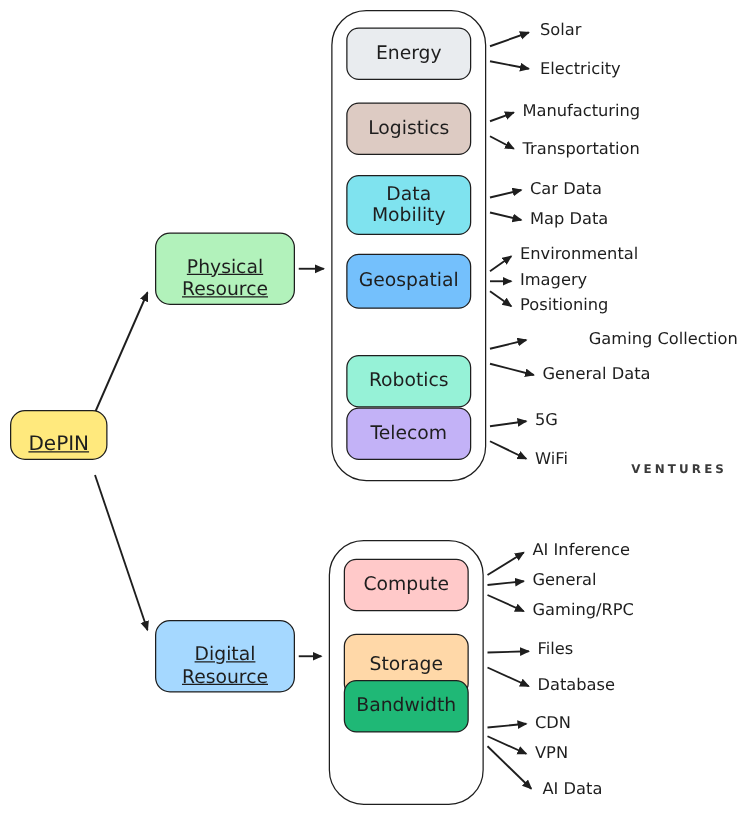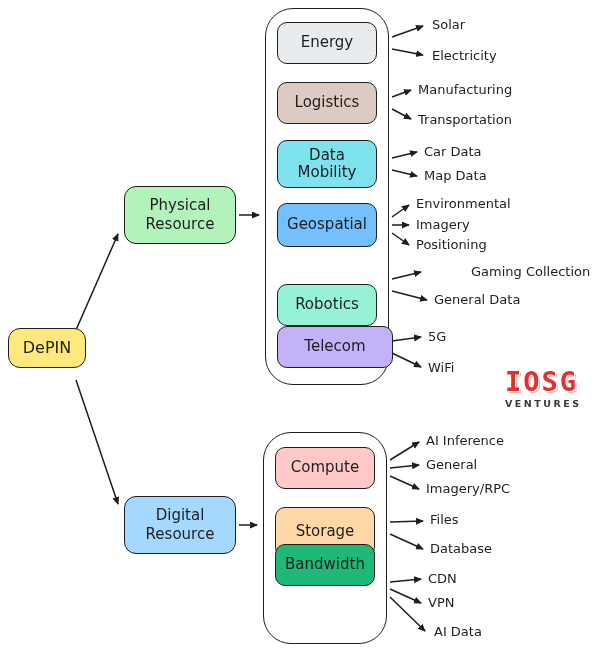--- a/index.html
+++ b/index.html
@@ -2,23 +2,23 @@
 <html><head>
 <meta charset="utf-8">
 <style>
   html,body{margin:0;padding:0;}
   body{
     width:600px;height:650px;position:relative;background:#ffffff;
     font-family:"DejaVu Sans","Liberation Sans",sans-serif;color:#1e1e1e;
     overflow:hidden;
   }
   .node{
-    position:absolute;display:flex;align-items:center;justify-content:center;
+    position:absolute;display:flex;align-items:flex-end;justify-content:center;
     text-align:center;border:1.6px solid #1e1e1e;border-radius:12px;
-    font-size:15px;line-height:1.25;padding:2px 4px;box-sizing:border-box;
+    font-size:15px;line-height:1.25;padding:2px 4px;box-sizing:border-box;text-decoration:underline;
   }
   .root-node{background:#ffe97d;font-size:16px;}
   .branch-physical{background:#b2f2bb;}
   .branch-digital{background:#a5d8ff;}
   .container{
     position:absolute;border:1.6px solid #1e1e1e;border-radius:28px;
     background:#ffffff;box-sizing:border-box;
   }
   .cat{
     position:absolute;display:flex;align-items:center;justify-content:center;
@@ -111,21 +111,21 @@
 </div>
 <div class="cat cat-datamobility" style="left:277px;top:140px;width:100px;height:48px;">
   <span>Data Mobility</span>
 </div>
 <div class="cat cat-geospatial" style="left:277px;top:203px;width:100px;height:44px;">
   <span>Geospatial</span>
 </div>
 <div class="cat cat-robotics" style="left:277px;top:264px;width:100px;height:42px;margin-top:20px;">
   <span>Robotics</span>
 </div>
-<div class="cat cat-telecom" style="left:277px;top:326px;width:116px;height:42px;">
+<div class="cat cat-telecom" style="left:277px;top:326px;width:100px;height:42px;">
   <span>Telecom</span>
 </div>
 
 <div class="leaf" style="left:432px;top:15px;">Solar</div>
 <div class="leaf" style="left:432px;top:46px;">Electricity</div>
 <div class="leaf" style="left:418px;top:80px;text-align:center;">Manufacturing</div>
 <div class="leaf" style="left:418px;top:110px;">Transportation</div>
 <div class="leaf" style="left:424px;top:142px;">Car Data</div>
 <div class="leaf" style="left:424px;top:166px;">Map Data</div>
 <div class="leaf" style="left:416px;top:194px;">Environmental</div>
@@ -143,23 +143,22 @@
 </div>
 <div class="cat cat-storage" style="left:275px;top:507px;width:100px;height:50px;">
   <span>Storage</span>
 </div>
 <div class="cat cat-bandwidth" style="left:275px;top:544px;width:100px;height:42px;">
   <span>Bandwidth</span>
 </div>
 
 <div class="leaf" style="left:426px;top:431px;">AI Inference</div>
 <div class="leaf" style="left:426px;top:455px;">General</div>
-<div class="leaf" style="left:426px;top:479px;">Imagery/RPC</div>
+<div class="leaf" style="left:426px;top:479px;">Gaming/RPC</div>
 <div class="leaf" style="left:430px;top:510px;">Files</div>
 <div class="leaf" style="left:430px;top:539px;">Database</div>
 <div class="leaf" style="left:428px;top:569px;">CDN</div>
 <div class="leaf" style="left:428px;top:593px;">VPN</div>
 <div class="leaf" style="left:434px;top:622px;">AI Data</div>
 
 <div class="logo">
-  <div class="logo-main">IOSG</div>
   <div class="logo-sub">VENTURES</div>
 </div>
 
 </body></html>

